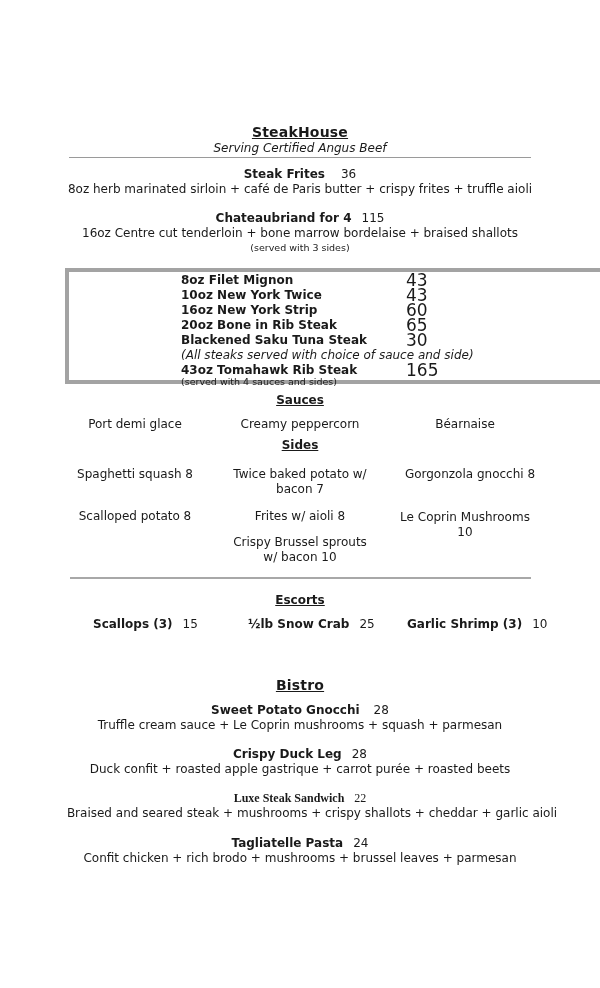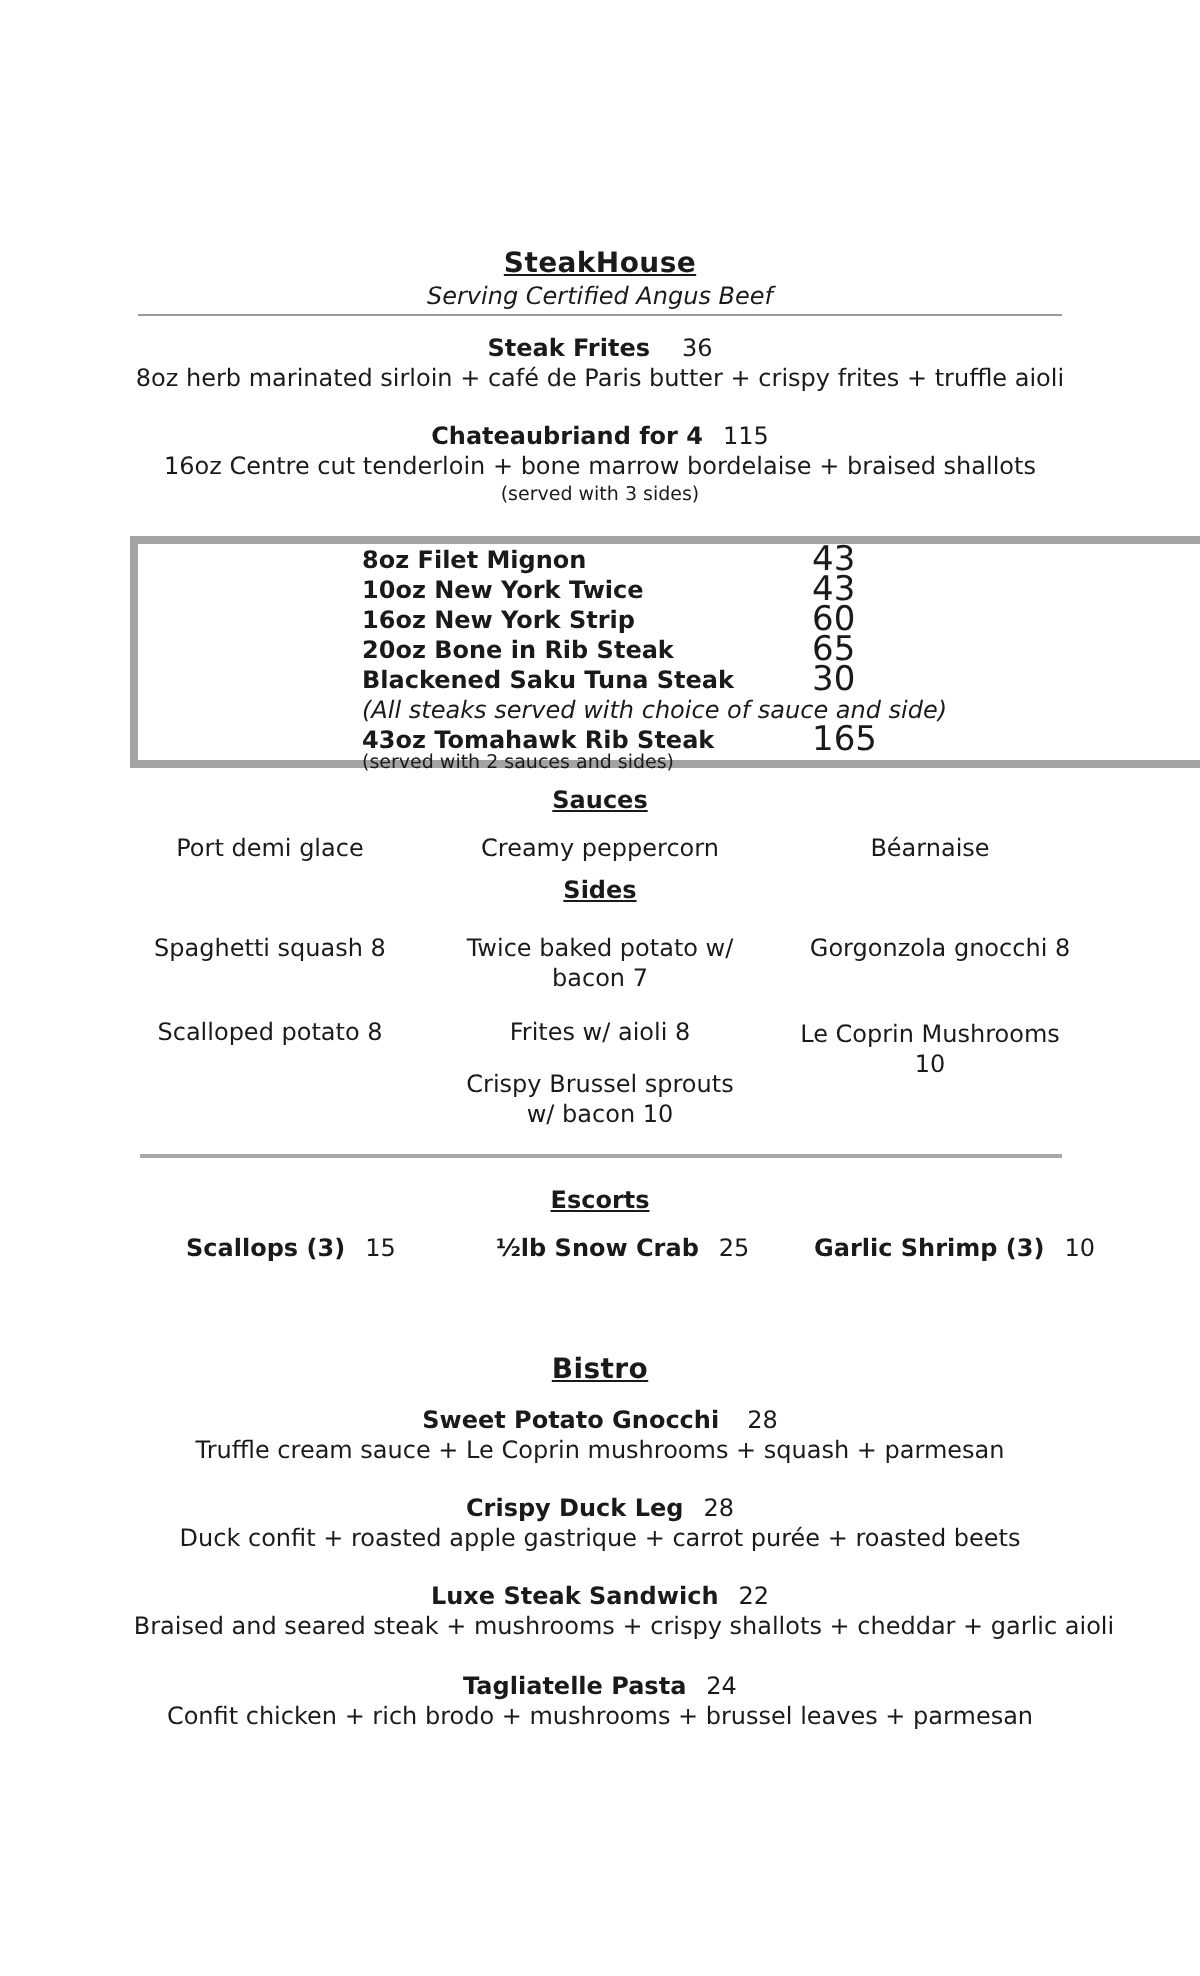--- a/index.html
+++ b/index.html
@@ -134,21 +134,21 @@
   <div class="steak-row" style="top:46px;">20oz Bone in Rib Steak</div>
   <div class="steak-price" style="top:46px;">65</div>
 
   <div class="steak-row" style="top:61px;">Blackened Saku Tuna Steak</div>
   <div class="steak-price" style="top:61px;">30</div>
 
   <div class="steak-note" style="top:76px;">(All steaks served with choice of sauce and side)</div>
 
   <div class="steak-row" style="top:91px;">43oz Tomahawk Rib Steak</div>
   <div class="steak-price" style="top:91px;">165</div>
-  <div class="steak-sub" style="top:104px;">(served with 2 sauces and sides)</div>
+  <div class="steak-sub" style="top:104px;">(served with 4 sauces and sides)</div>
 </div>
 
 <div class="abs center section-head" style="top:393px;">Sauces</div>
 <div class="col" style="left:60px; width:150px; top:417px;">Port demi glace</div>
 <div class="col" style="left:225px; width:150px; top:417px;">Creamy peppercorn</div>
 <div class="col" style="left:390px; width:150px; top:417px;">Béarnaise</div>
 
 <div class="abs center section-head" style="top:438px;">Sides</div>
 
 <div class="col" style="left:55px; width:160px; top:467px;">
@@ -196,21 +196,21 @@
 <div class="abs center" style="top:703px; font-size:12px;">
   <span class="item-name">Sweet Potato Gnocchi</span><span class="item-price" style="margin-left:14px;">28</span>
 </div>
 <div class="abs center desc" style="top:718px;">Truffle cream sauce + Le Coprin mushrooms + squash + parmesan</div>
 
 <div class="abs center" style="top:747px; font-size:12px;">
   <span class="item-name">Crispy Duck Leg</span><span class="item-price">28</span>
 </div>
 <div class="abs center desc" style="top:762px;">Duck confit + roasted apple gastrique + carrot purée + roasted beets</div>
 
-<div class="abs center" style="top:791px; font-size:12px;">
+<div class="abs center" style="top:791px; font-size:12px;font-family:Liberation Serif, serif;">
   <span class="item-name">Luxe Steak Sandwich</span><span class="item-price">22</span>
 </div>
 <div class="abs center desc" style="top:806px;padding-left:12px;">Braised and seared steak + mushrooms + crispy shallots + cheddar + garlic aioli</div>
 
 <div class="abs center" style="top:836px; font-size:12px;">
   <span class="item-name">Tagliatelle Pasta</span><span class="item-price">24</span>
 </div>
 <div class="abs center desc" style="top:851px;">Confit chicken + rich brodo + mushrooms + brussel leaves + parmesan</div>
 
 </body></html>

